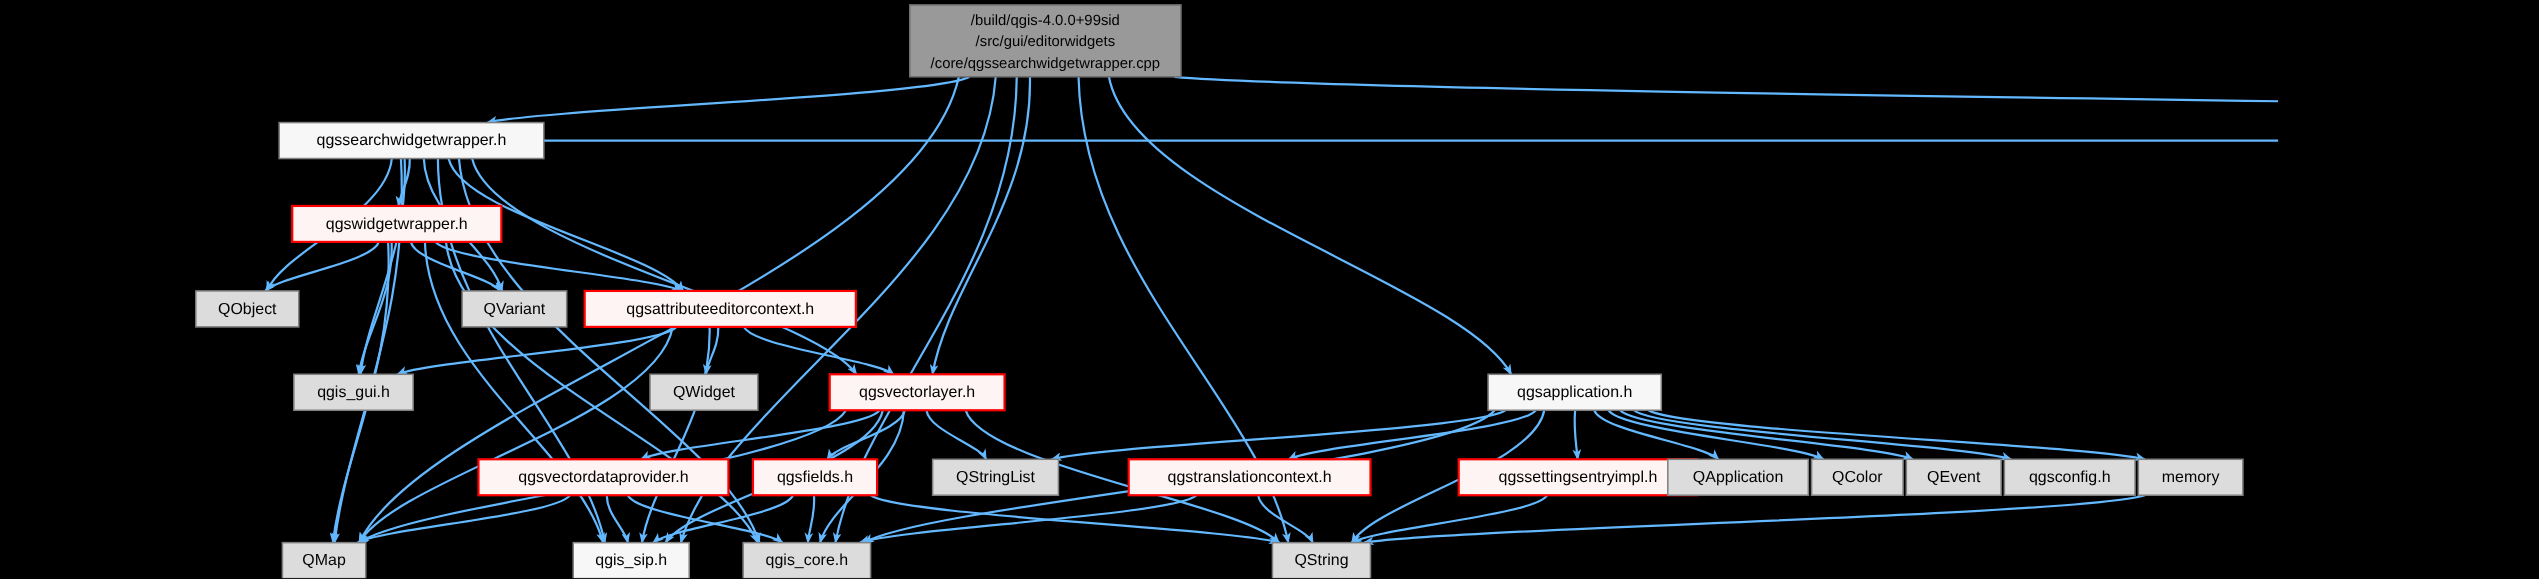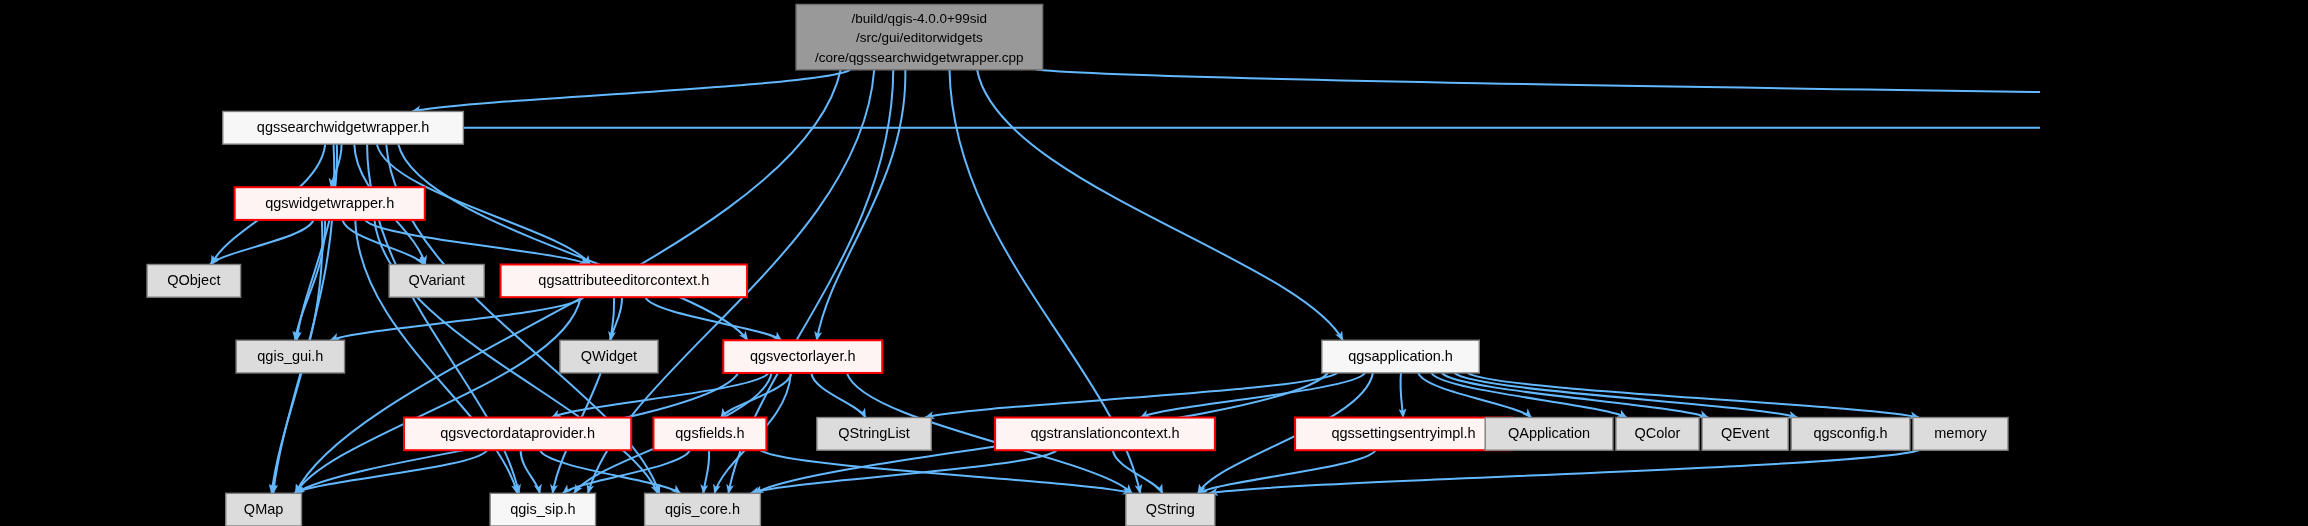--- a/index.html
+++ b/index.html
@@ -1,16 +1,16 @@
 <!DOCTYPE html>
 <html><head>
 <meta charset="utf-8">
 <style>
   html,body{margin:0;padding:0;background:#000;}
-  #stage{position:relative;width:2040px;height:526px;background:#000;overflow:hidden;}
+  #stage{position:relative;width:2040px;height:526px;background:#000;overflow:hidden;margin-left:31px;}
   #graph{position:absolute;left:0;top:0;width:2308px;height:526px;}
   .node-label{
     font-family:"Liberation Sans","DejaVu Sans",sans-serif;
     fill:#000;
     text-anchor:middle;
     dominant-baseline:middle;
   }
   .nbox{stroke-width:1.4px;}
   .nbox.gray{fill:#dcdcdc;stroke:#808080;}
   .nbox.root{fill:#999999;stroke:#707070;}

